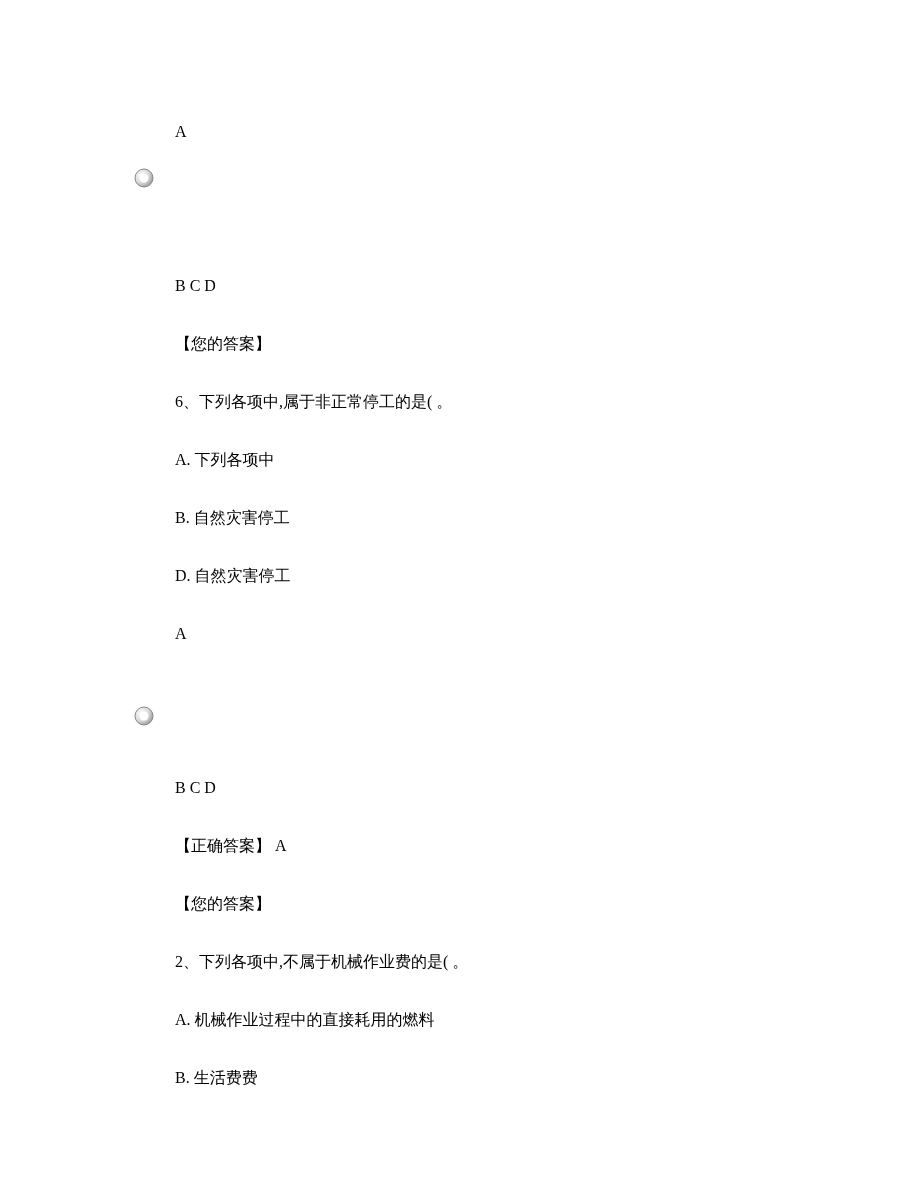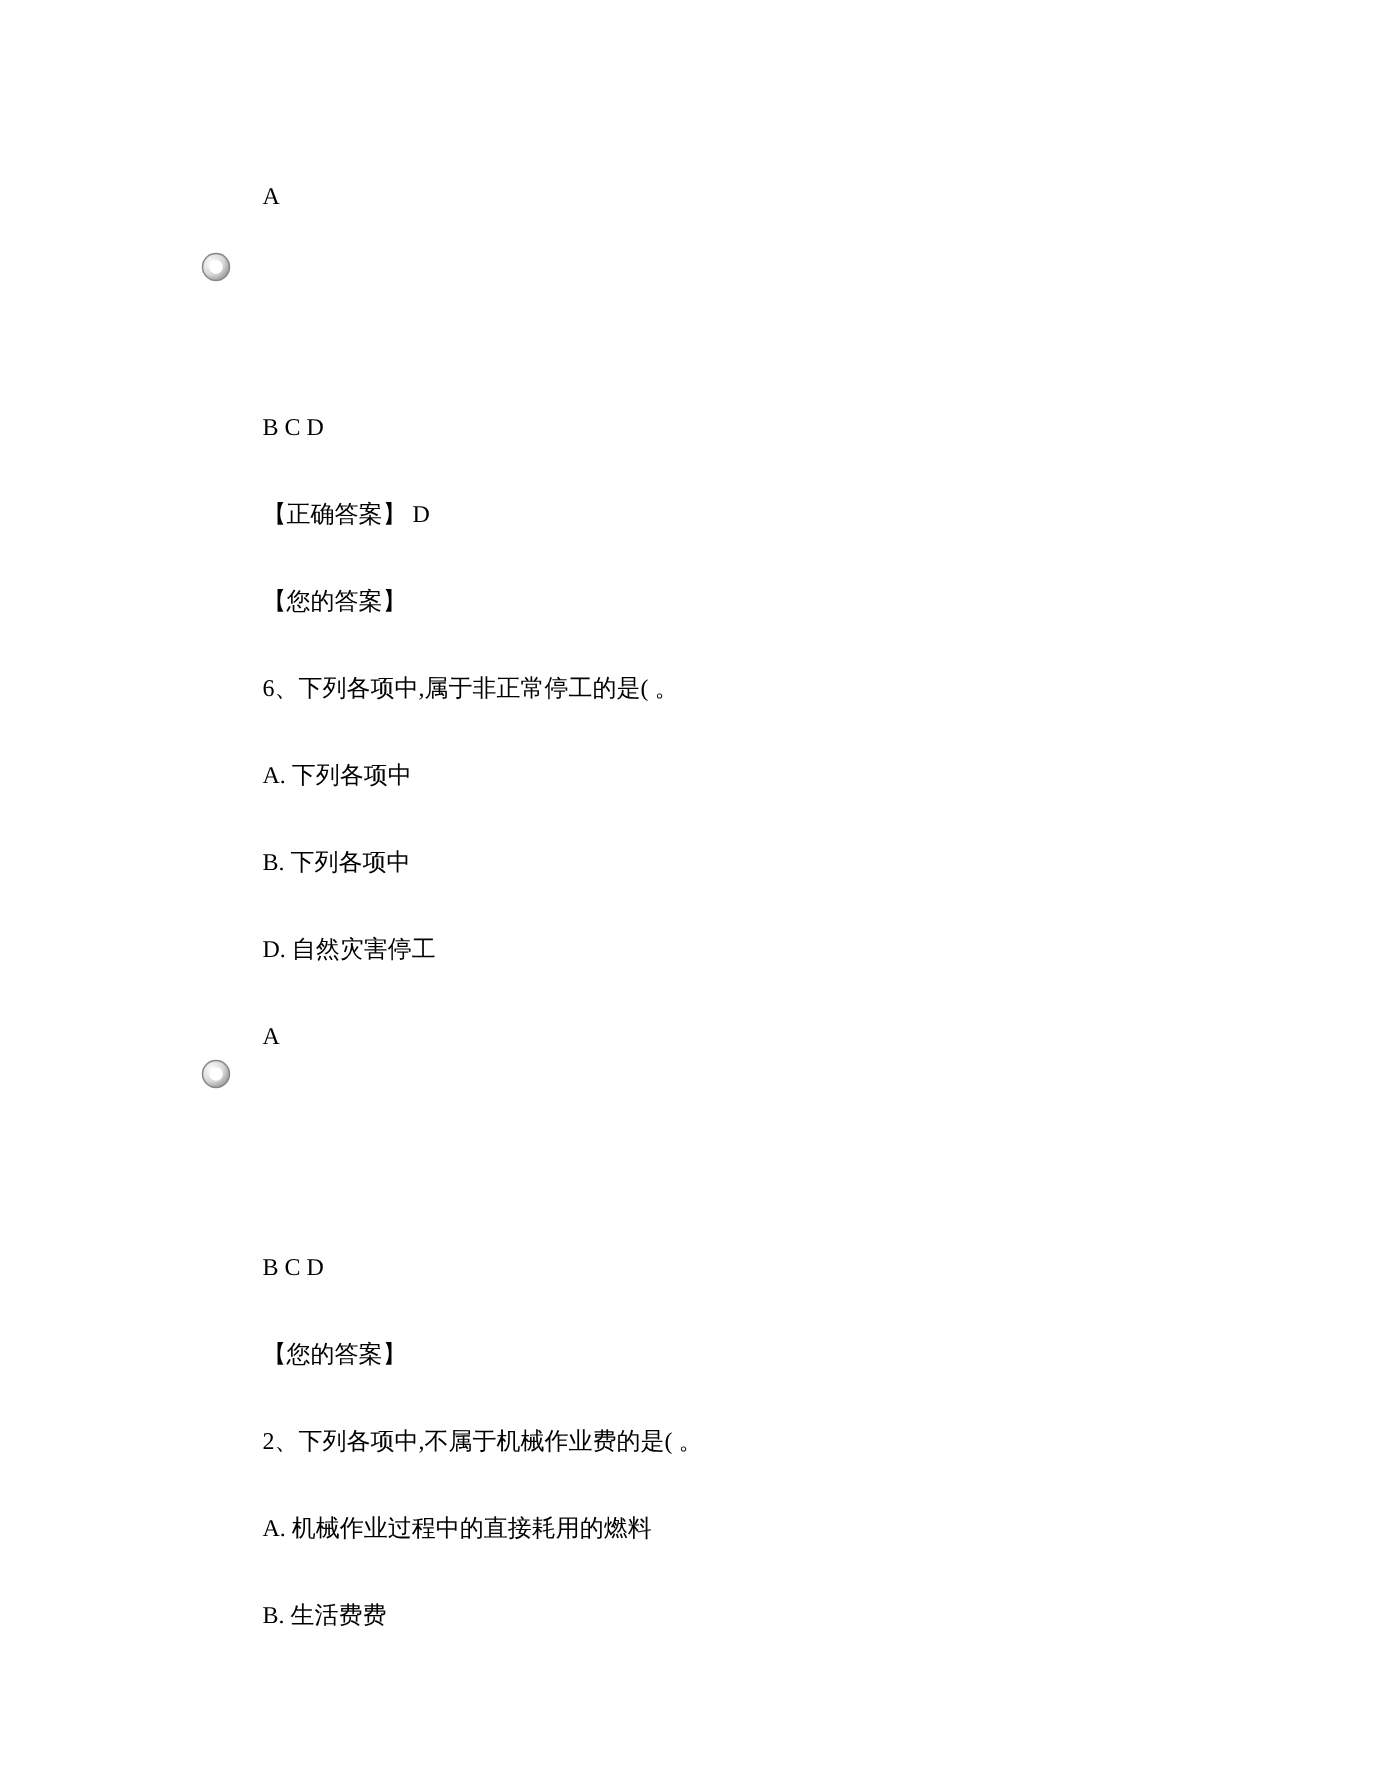--- a/index.html
+++ b/index.html
@@ -62,39 +62,39 @@
 </div>
 
 <div class="content">
 
   <div class="line">A</div>
 
   <div class="line" style="height:62px;"></div>
 
   <div class="line">B C D</div>
 
-  <div class="line">【正确答案】 D</div>
 
   <div class="line">【您的答案】</div>
 
   <div class="line">6、下列各项中,属于非正常停工的是( 。</div>
 
   <div class="line">A. 下列各项中</div>
 
-  <div class="line">B. 下列各项中</div>
+  <div class="line">B. 自然灾害停工</div>
 
 
   <div class="line">D. 自然灾害停工</div>
 
   <div class="line">A</div>
 
   <div class="line" style="height:62px;"></div>
 
   <div class="line">B C D</div>
 
+  <div class="line">【正确答案】 A</div>
 
   <div class="line">【您的答案】</div>
 
   <div class="line">2、下列各项中,不属于机械作业费的是( 。</div>
 
   <div class="line">A. 机械作业过程中的直接耗用的燃料</div>
 
   <div class="line">B. 生活费费</div>
 
 </div>

